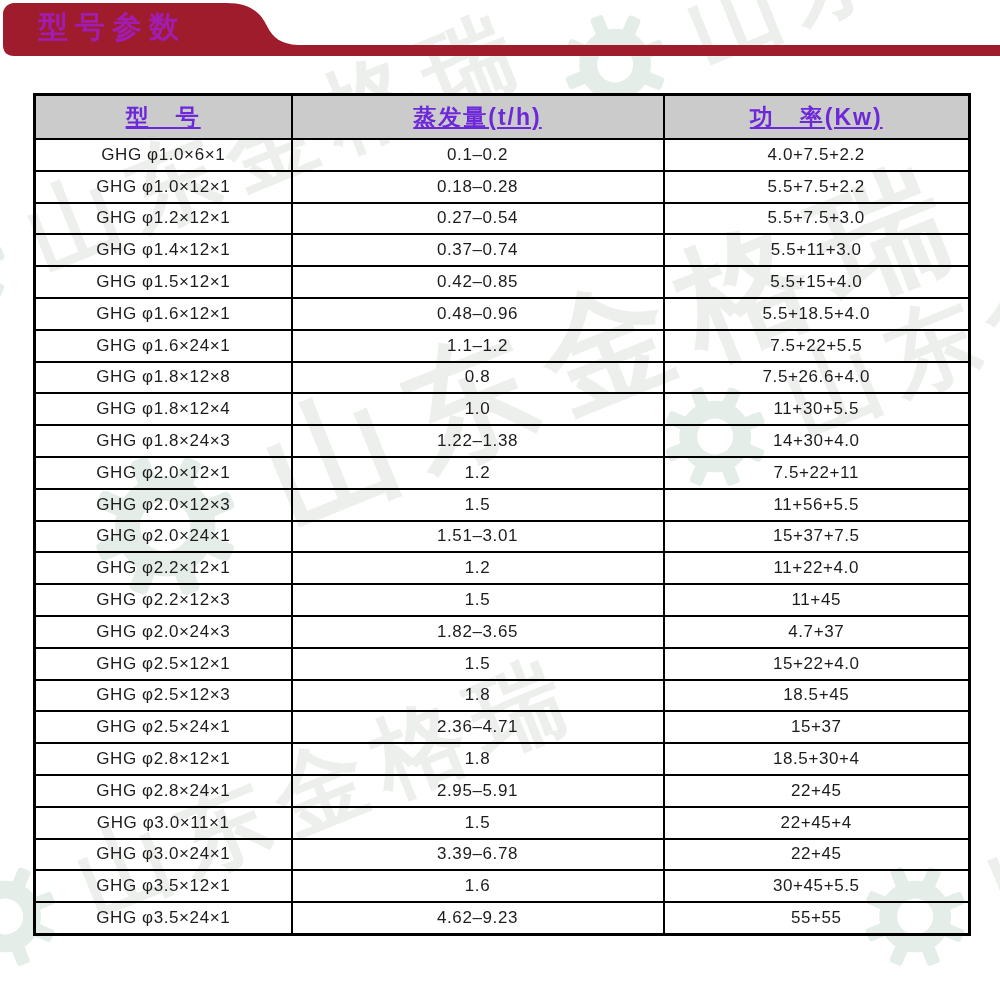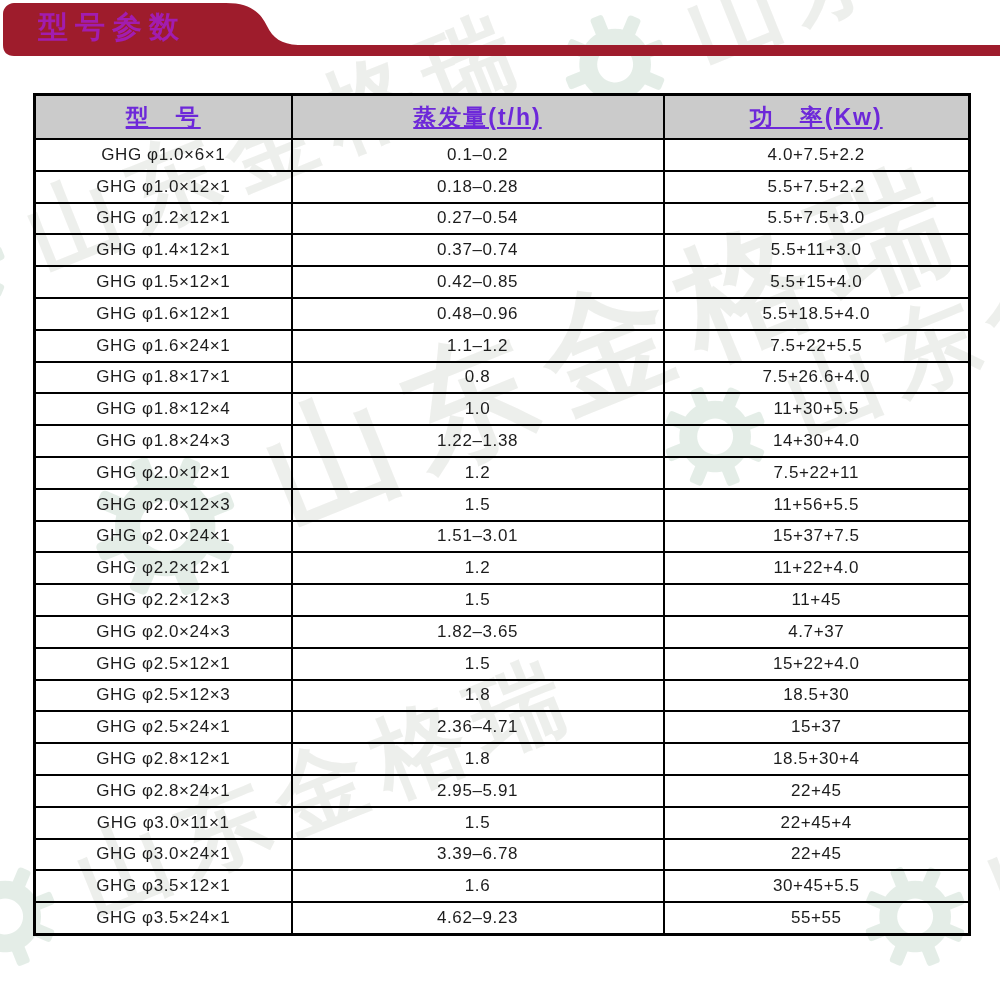--- a/index.html
+++ b/index.html
@@ -209,21 +209,21 @@
           <td>GHG φ1.6×12×1</td>
           <td>0.48–0.96</td>
           <td>5.5+18.5+4.0</td>
         </tr>
         <tr>
           <td>GHG φ1.6×24×1</td>
           <td>1.1–1.2</td>
           <td>7.5+22+5.5</td>
         </tr>
         <tr>
-          <td>GHG φ1.8×17×1</td>
+          <td>GHG φ1.8×12×8</td>
           <td>0.8</td>
           <td>7.5+26.6+4.0</td>
         </tr>
         <tr>
           <td>GHG φ1.8×12×4</td>
           <td>1.0</td>
           <td>11+30+5.5</td>
         </tr>
         <tr>
           <td>GHG φ1.8×24×3</td>
@@ -261,21 +261,21 @@
           <td>4.7+37</td>
         </tr>
         <tr>
           <td>GHG φ2.5×12×1</td>
           <td>1.5</td>
           <td>15+22+4.0</td>
         </tr>
         <tr>
           <td>GHG φ2.5×12×3</td>
           <td>1.8</td>
-          <td>18.5+30</td>
+          <td>18.5+45</td>
         </tr>
         <tr>
           <td>GHG φ2.5×24×1</td>
           <td>2.36–4.71</td>
           <td>15+37</td>
         </tr>
         <tr>
           <td>GHG φ2.8×12×1</td>
           <td>1.8</td>
           <td>18.5+30+4</td>

